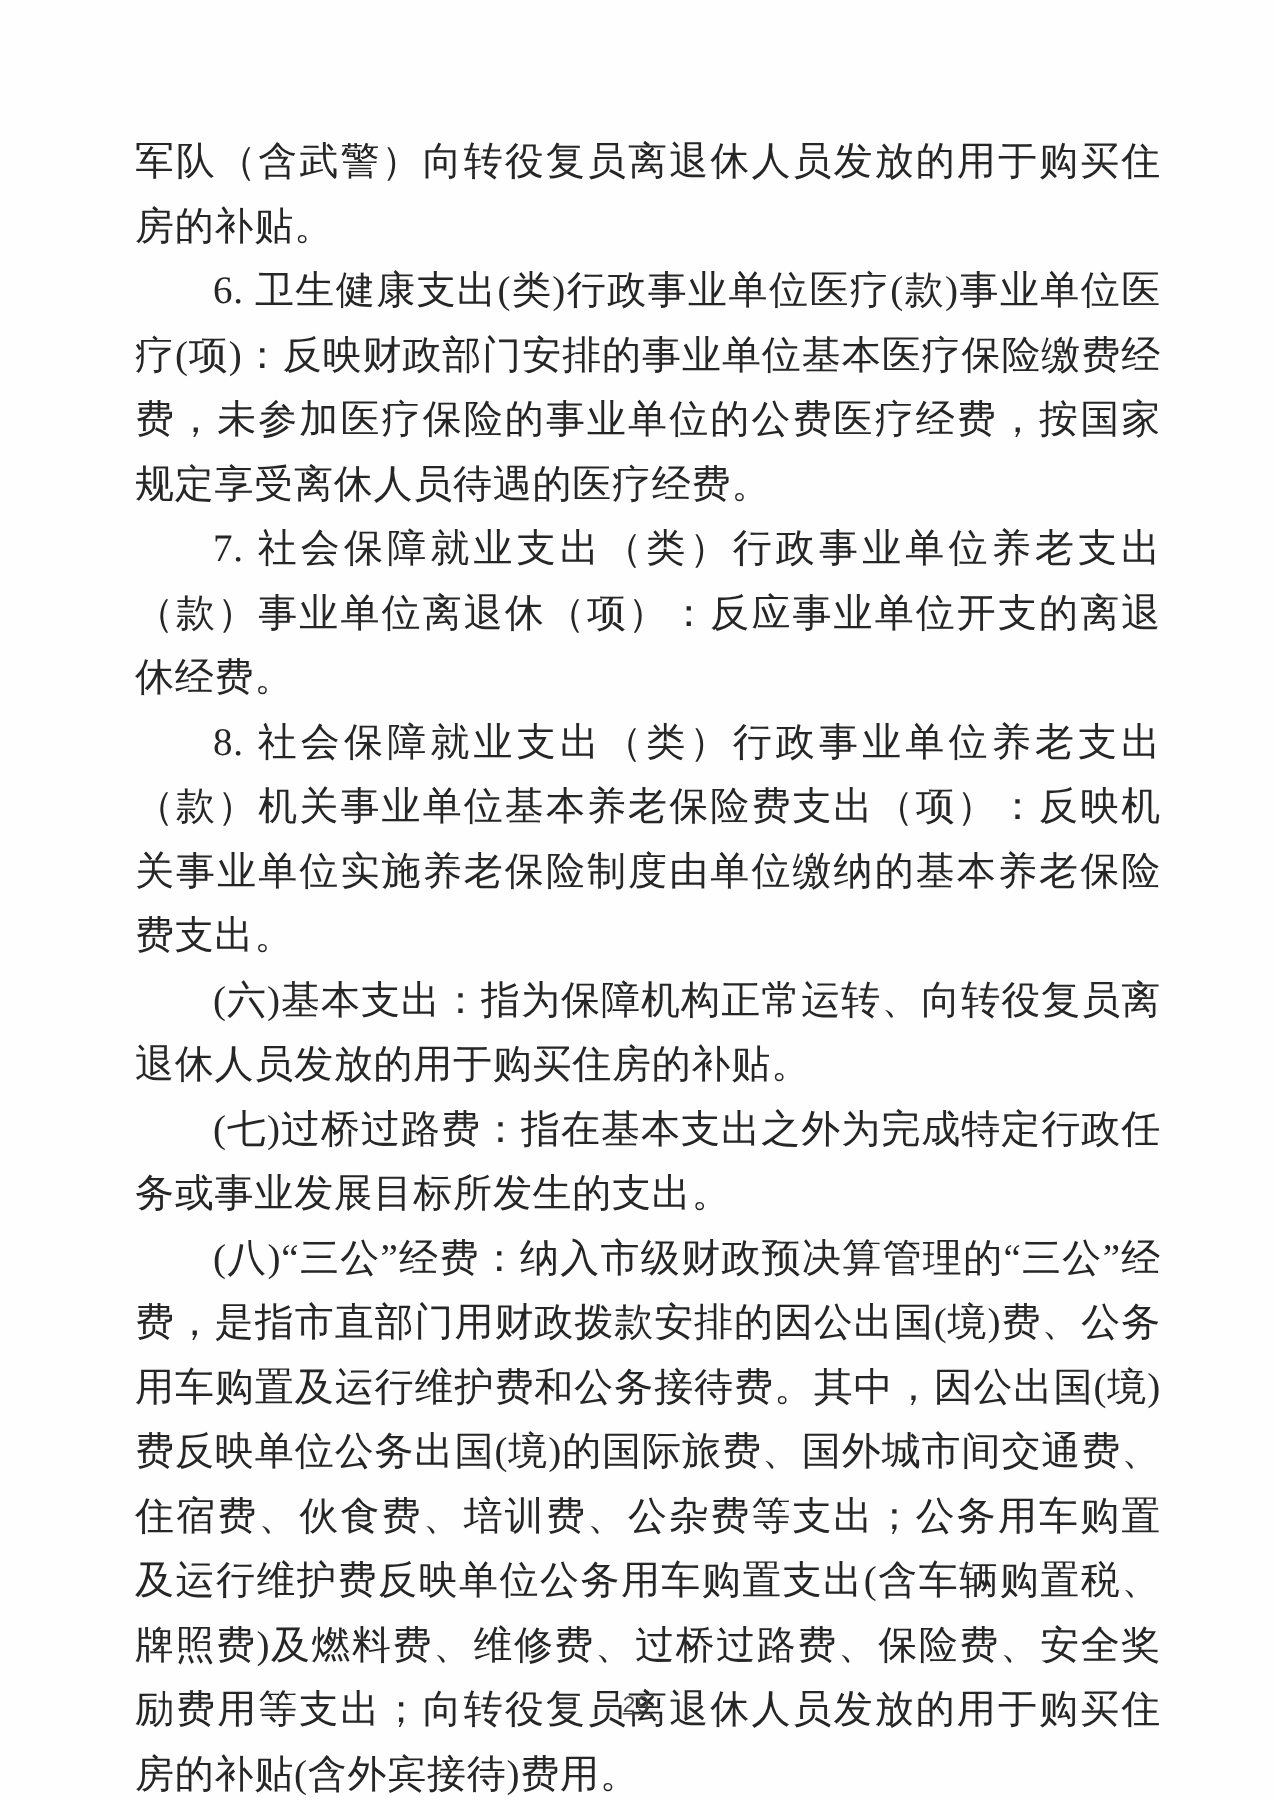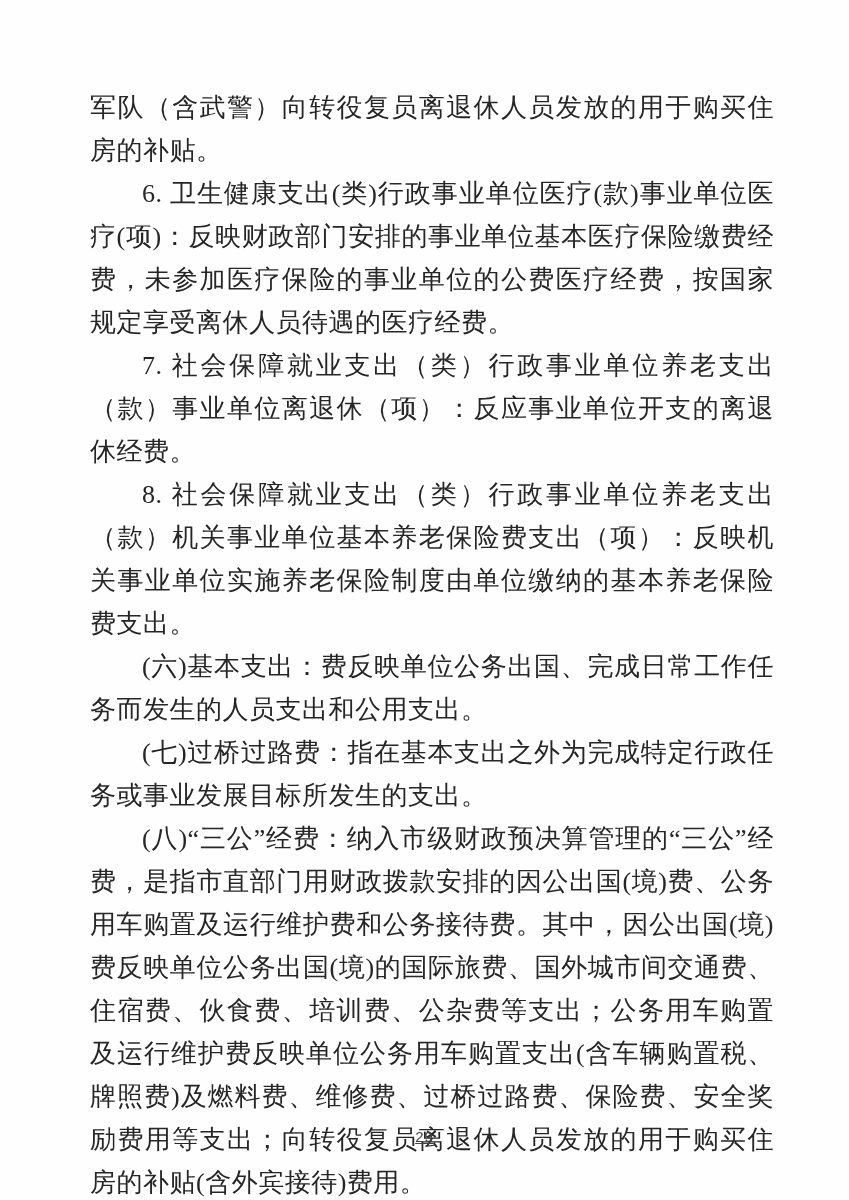--- a/index.html
+++ b/index.html
@@ -50,18 +50,18 @@
 </style>
 </head>
 <body>
 
 <div class="page">
   <div class="text-block">
     <p class="para no-indent">军队（含武警）向转役复员离退休人员发放的用于购买住房的补贴。</p>
     <p class="para">6. 卫生健康支出(类)行政事业单位医疗(款)事业单位医疗(项)：反映财政部门安排的事业单位基本医疗保险缴费经费，未参加医疗保险的事业单位的公费医疗经费，按国家规定享受离休人员待遇的医疗经费。</p>
     <p class="para">7. 社会保障就业支出（类）行政事业单位养老支出（款）事业单位离退休（项）：反应事业单位开支的离退休经费。</p>
     <p class="para">8. 社会保障就业支出（类）行政事业单位养老支出（款）机关事业单位基本养老保险费支出（项）：反映机关事业单位实施养老保险制度由单位缴纳的基本养老保险费支出。</p>
-    <p class="para">(六)基本支出：费反映单位公务出国、完成日常工作任务而发生的人员支出和公用支出。</p>
+    <p class="para">(六)基本支出：指为保障机构正常运转、向转役复员离退休人员发放的用于购买住房的补贴。</p>
     <p class="para">(七)过桥过路费：指在基本支出之外为完成特定行政任务或事业发展目标所发生的支出。</p>
     <p class="para">(八)“三公”经费：纳入市级财政预决算管理的“三公”经费，是指市直部门用财政拨款安排的因公出国(境)费、公务用车购置及运行维护费和公务接待费。其中，因公出国(境)费反映单位公务出国(境)的国际旅费、国外城市间交通费、住宿费、伙食费、培训费、公杂费等支出；公务用车购置及运行维护费反映单位公务用车购置支出(含车辆购置税、牌照费)及燃料费、维修费、过桥过路费、保险费、安全奖励费用等支出；向转役复员离退休人员发放的用于购买住房的补贴(含外宾接待)费用。</p>
   </div>
   <div class="page-number">29</div>
 </div>
 
 </body></html>

